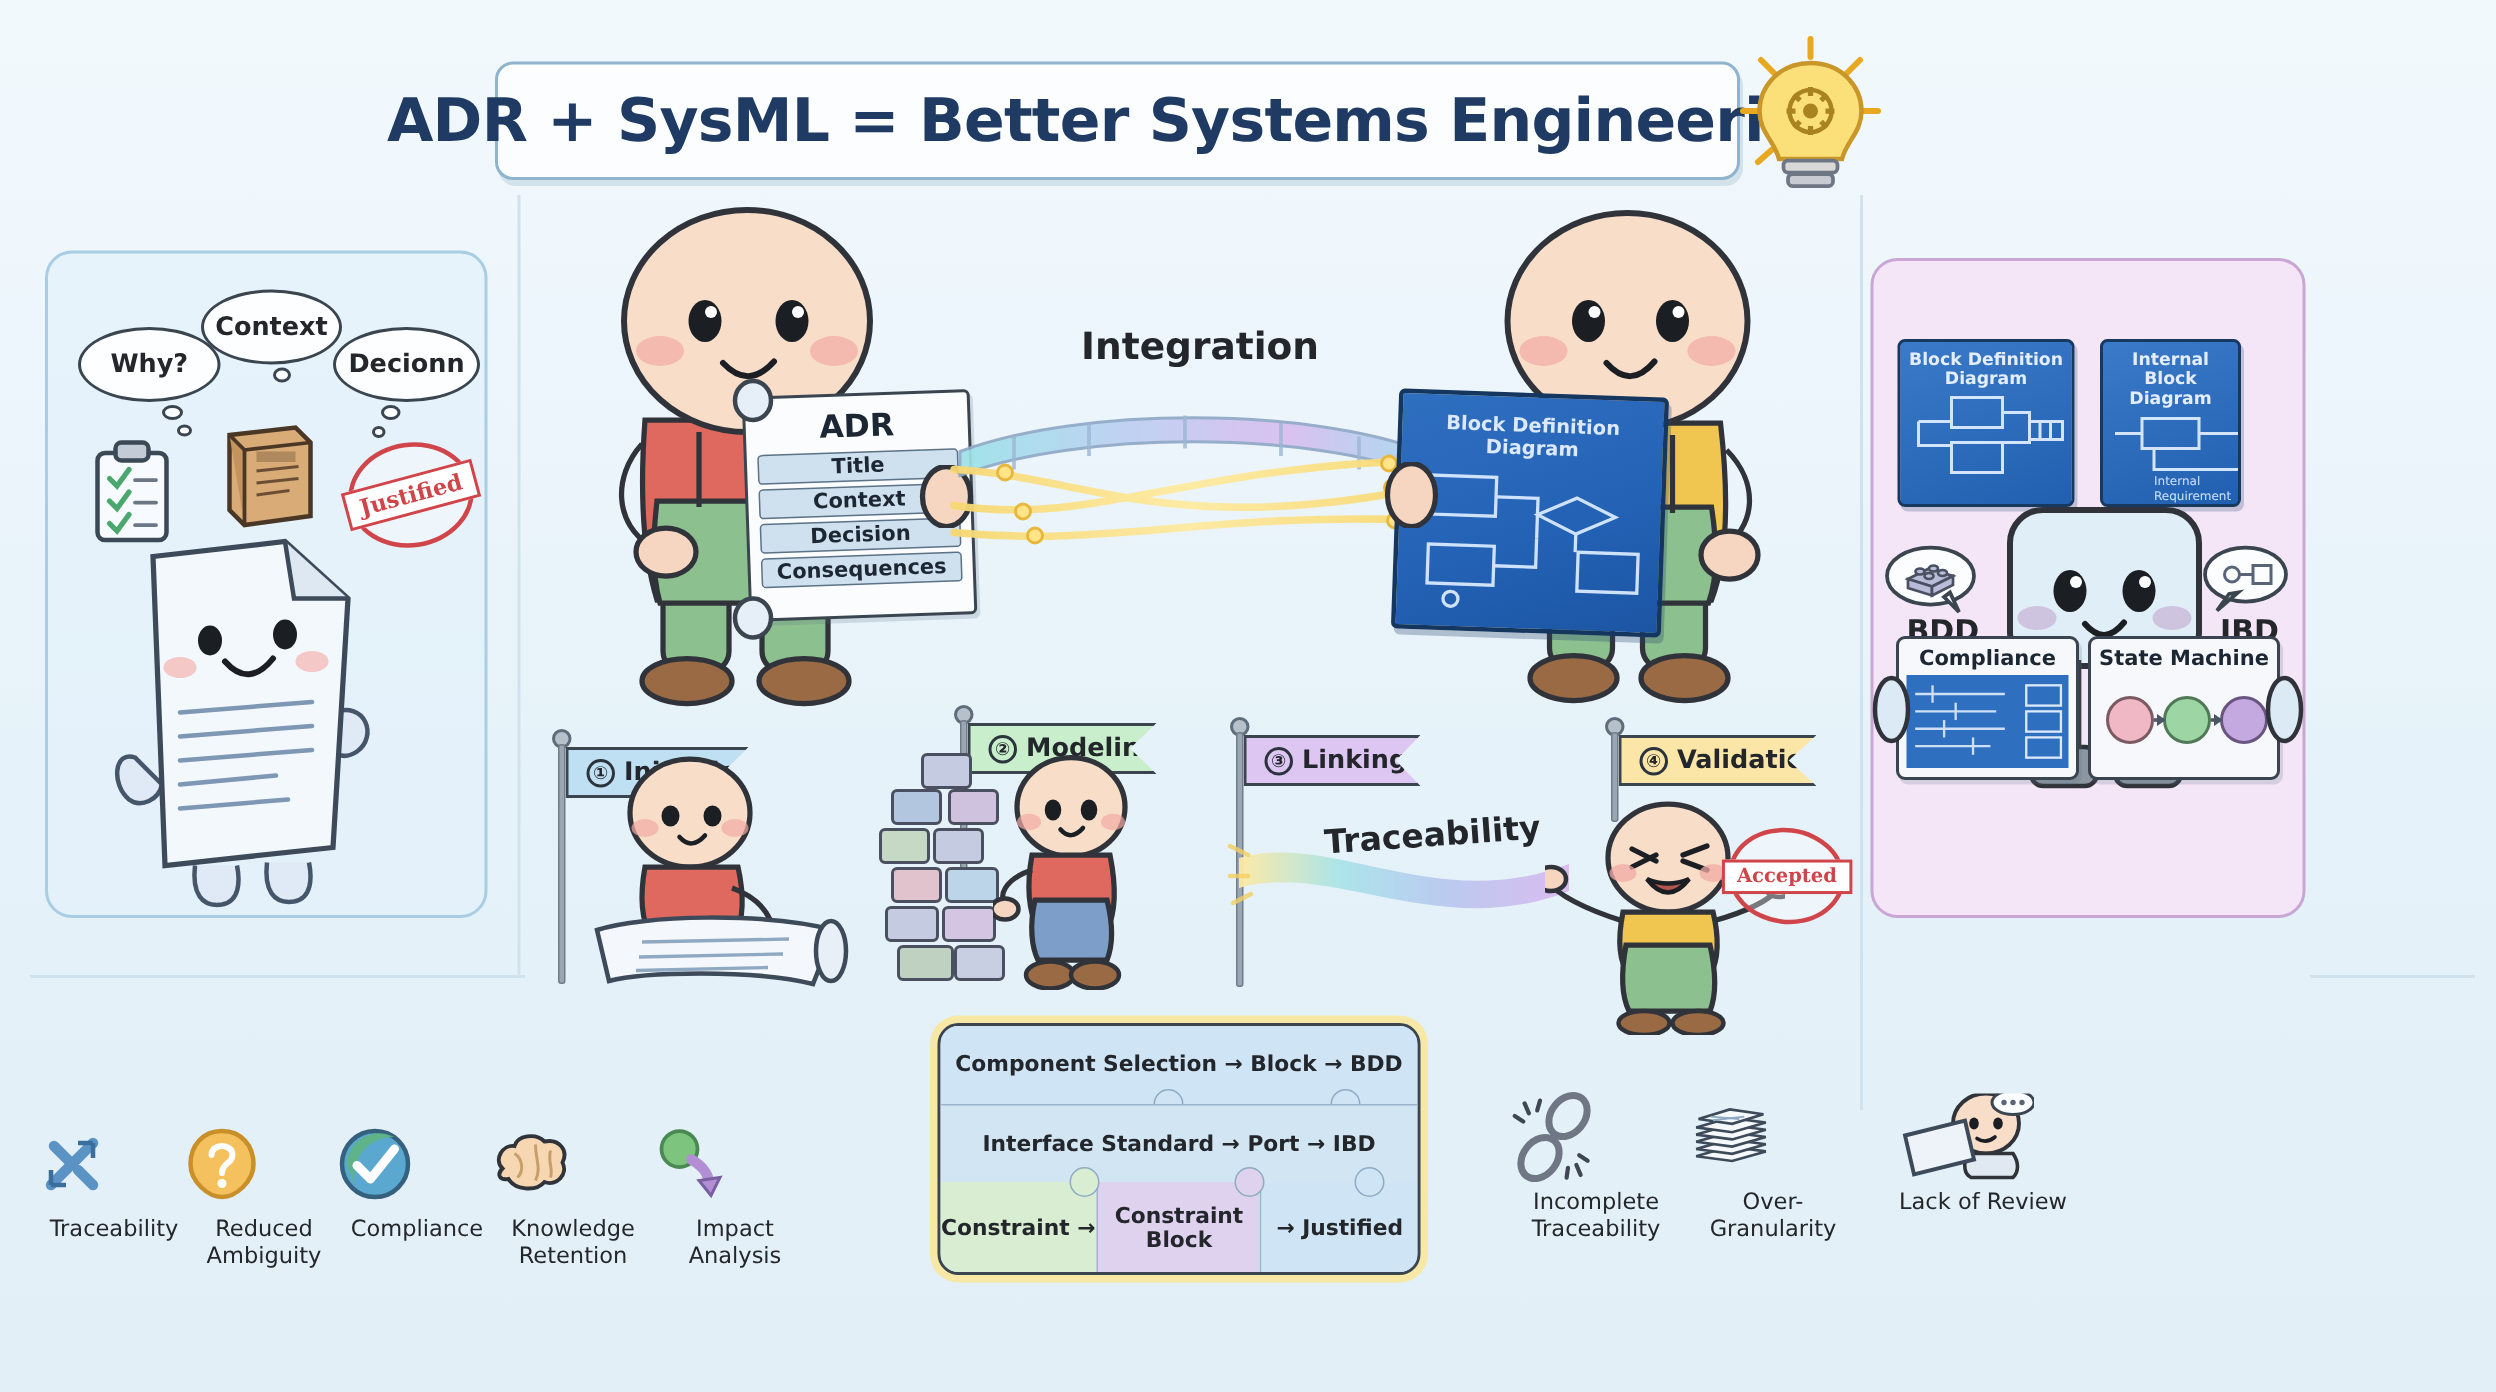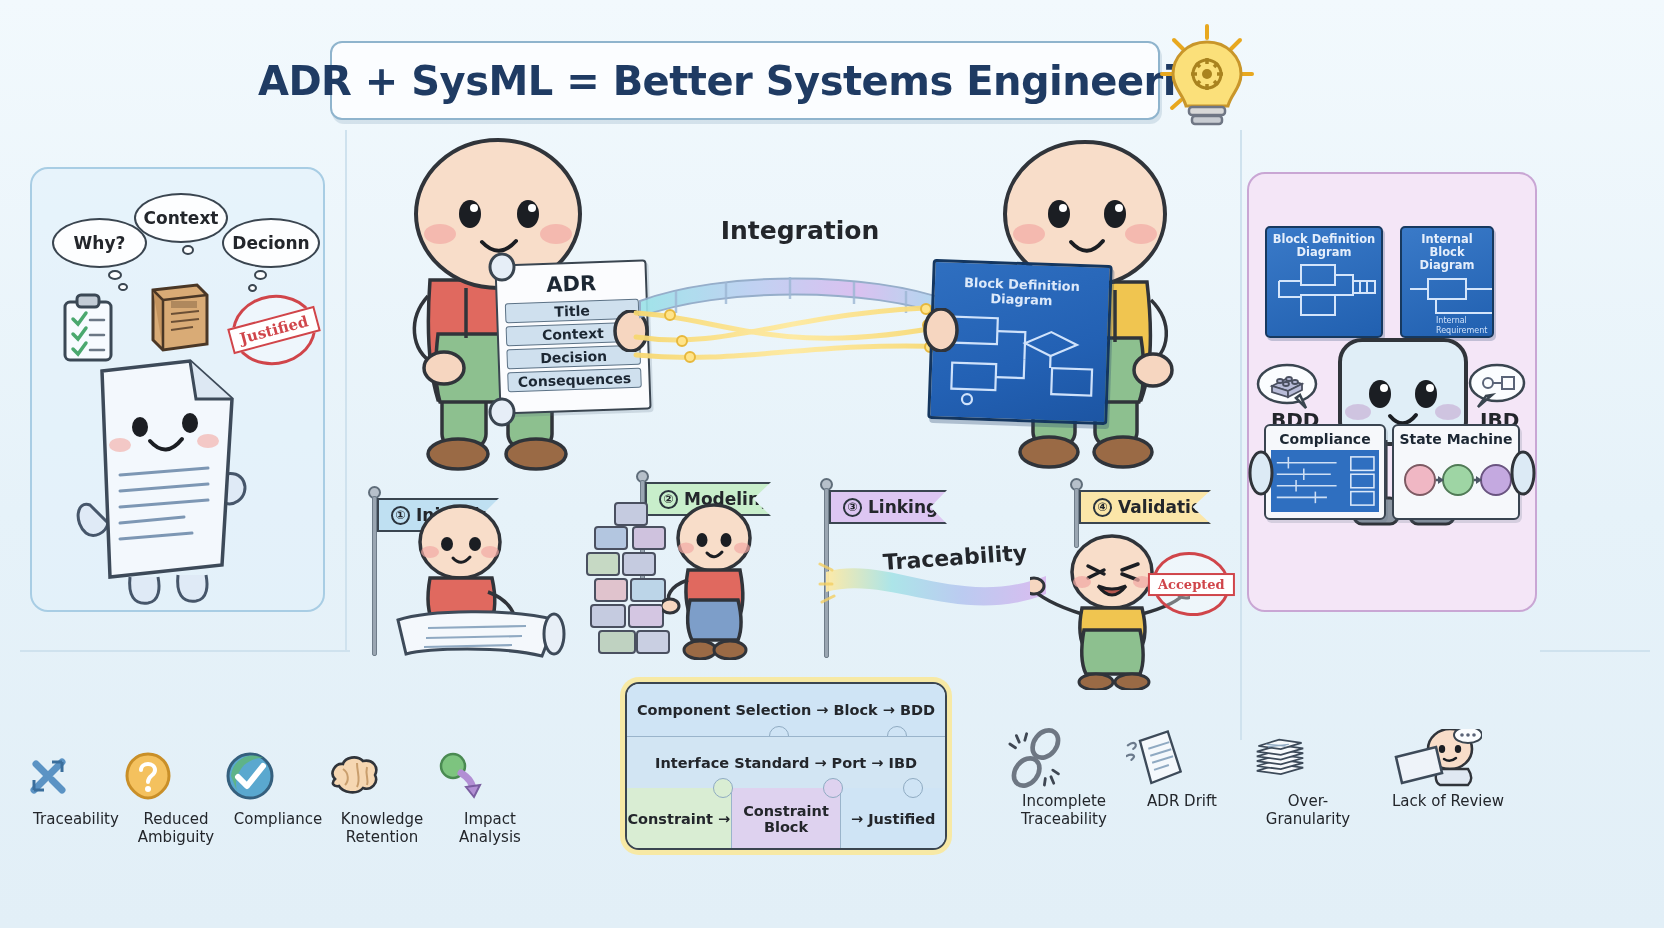--- a/index.html
+++ b/index.html
@@ -773,38 +773,20 @@
               <line x1="46" y1="53" x2="49" y2="60"></line>
               <line x1="40" y1="55" x2="39" y2="62"></line>
           </g>
         </svg>
       </div>
       <div class="icon-cap">
         <span>Incomplete</span><br>
         <span>Traceability</span>
       </div>
     </div>
-    <div class="icon-item" style="width:126px;">
-      <div class="icon-box">
-        <svg width="62" height="60" viewBox="0 0 62 60">
-          <path d="M18 8 L50 2 L58 48 L24 56 Z" fill="#f4f8fc" stroke="#3d4a59" stroke-width="2.6" transform="rotate(-8 38 28)"></path>
-          <g stroke="#8fa9c2" stroke-width="2.2" transform="rotate(-8 38 28)">
-            <line x1="26" y1="18" x2="50" y2="14"></line>
-              <line x1="27" y1="26" x2="51" y2="22"></line>
-            <line x1="28" y1="34" x2="52" y2="30"></line>
-              <line x1="29" y1="42" x2="46" y2="39"></line>
-          </g>
-          <g fill="none" stroke="#6b7a8c" stroke-width="2.4" stroke-linecap="round">
-            <path d="M2 16 C10 10 14 16 8 20"></path>
-              <path d="M0 28 C8 24 12 28 6 32"></path>
-          </g>
-        </svg>
-      </div>
-      <div class="icon-cap">ADR Drift</div>
-    </div>
     <div class="icon-item" style="width:140px;">
       <div class="icon-box">
         <svg width="70" height="56" viewBox="0 0 70 56">
           <g fill="#f6f9fc" stroke="#3d4a59" stroke-width="2.2">
             <path d="M6 44 L36 48 L64 40 L34 36 Z"></path>
               <path d="M6 38 L36 42 L64 34 L34 30 Z"></path>
             <path d="M6 32 L36 36 L64 28 L34 24 Z"></path>
               <path d="M6 26 L36 30 L64 22 L34 18 Z"></path>
             <path d="M6 20 L36 24 L64 16 L34 12 Z"></path>
               <path d="M8 13 L36 17 L62 9 L34 5 Z"></path>

